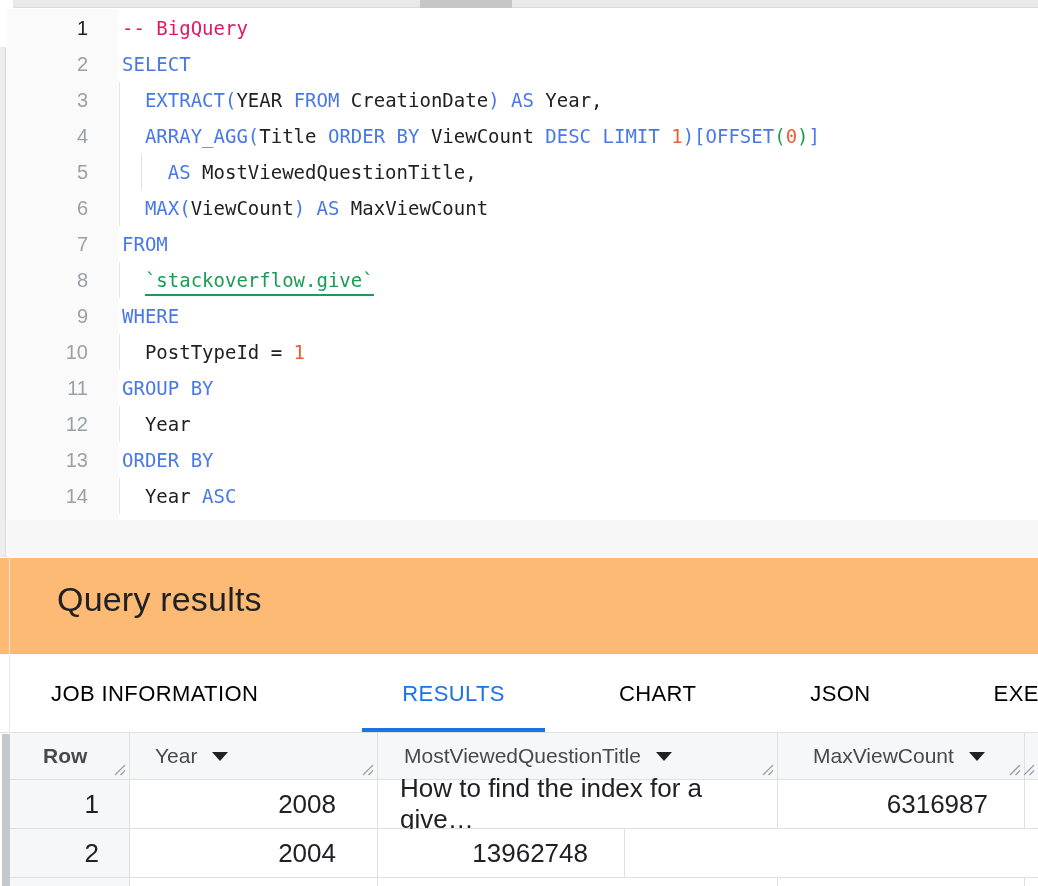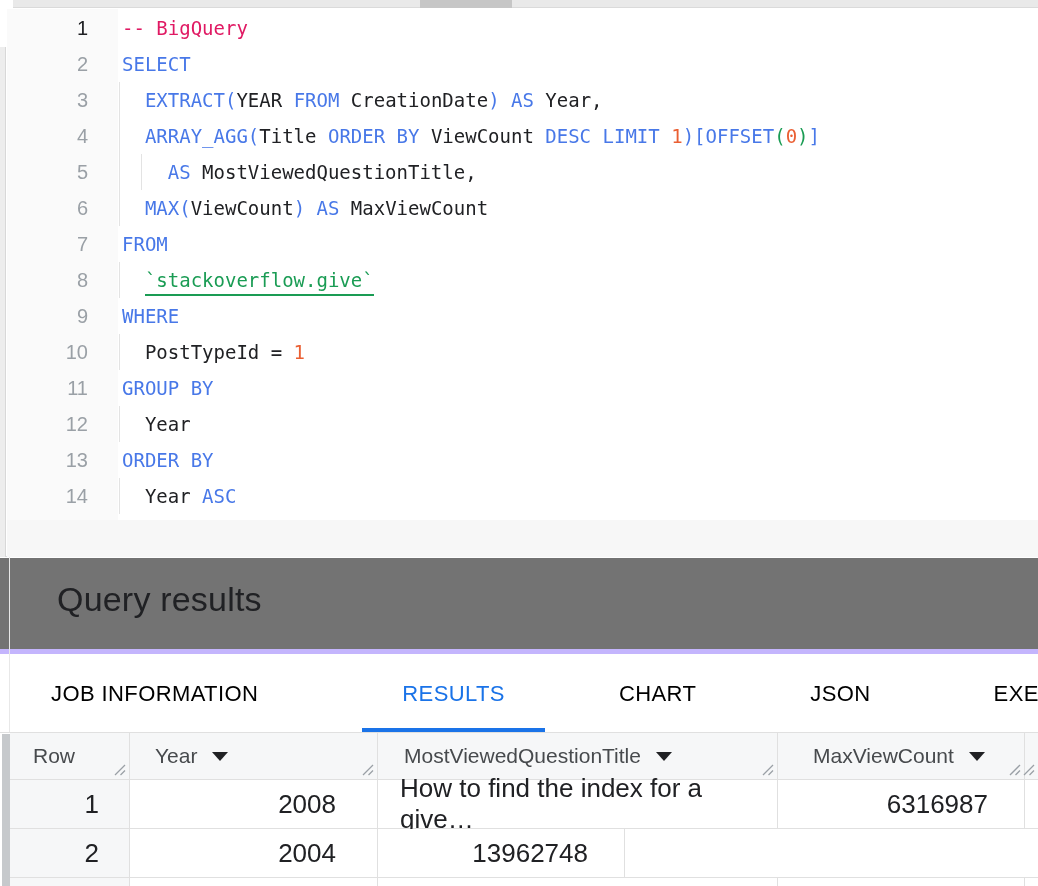--- a/index.html
+++ b/index.html
@@ -29,22 +29,22 @@
         white-space:pre; color:#202124; }
   .guide { position:absolute; top:0; bottom:0; width:1px; background:#e3e3e3; }
   .guide.g0 { left:1px; } .guide.g1 { left:23px; }
   .tok-kw  { color:#4878e8; }
   .tok-com { color:#e01963; }
   .tok-num { color:#ea5f33; }
   .tok-grnp{ color:#1a9c54; }
   .tok-tbl { color:#1a9c54; border-bottom:2px solid #1a9c54; padding-bottom:3px; }
 
   
-  .results-head { position:absolute; top:558px; left:0; right:0; height:96px; background:#737373;
-                  border-bottom:5px solid #c4b5fd; }
+  .results-head { position:absolute; top:558px; left:0; right:0; height:96px; background:#fdba74;
+                  border-bottom:1px solid #c4b5fd; }
   .results-title { position:absolute; left:57px; top:22px; font-size:34px; font-weight:400;
                    color:#202124; letter-spacing:.2px; }
   .global-left-border { position:absolute; left:9px; top:557px; height:329px; width:1px; background:#e8e8e8; }
 
   
   .tabbar { position:absolute; top:655px; left:10px; right:0; height:77px; display:flex; background:#fff; }
   .tab { position:relative; display:flex; align-items:center; padding:0 26px; cursor:pointer;
          font-size:22px; font-weight:500; letter-spacing:.4px; color:#000000; white-space:nowrap; }
   .tab:nth-child(1){ margin-left:15px; }
   .tab:nth-child(2){ margin-left:78px; padding:0 40px;justify-content:flex-end; }
@@ -61,21 +61,21 @@
   .grid-scrollbar { position:absolute; left:2px; top:1px; width:8px; height:153px; background:#c6c9cc; }
   .thead { display:flex; height:47px; margin-left:10px; background:#f6f7f8;
            border-bottom:1px solid #e0e0e0; }
   .th { position:relative; display:flex; align-items:center; border-right:1px solid #e0e0e0;
         font-size:21px; font-weight:500; color:#474a4d; }
   .trow { display:flex; height:49px; margin-left:10px; border-bottom:1px solid #e0e0e0;
           font-size:26px; color:#202124; }
   .td { display:flex; align-items:center; border-right:1px solid #e0e0e0; background:#fff; }
   .c0 { width:120px; } .c1 { width:248px; } .c2 { width:400px; } .c3 { width:247px; }
   .c4 { flex:1; border-right:none; }
-  .th.c0 { padding-left:23px; } .th.c1 { padding-left:25px; }
+  .th.c0 { padding-left:33px;font-weight:bold; } .th.c1 { padding-left:25px; }
   .th.c2 { padding-left:26px; } .th.c3 { padding-left:35px; }
   .td.c0 { background:#f6f7f8; justify-content:flex-end; padding-right:30px; }
   .td.c1 { justify-content:flex-end; padding-right:41px; }
   .td.c2 { justify-content:flex-start; padding-left:22px; }
   .td.c3 { justify-content:flex-end; padding-right:36px; }
   .sort-arrow { width:0; height:0; margin-left:15px; border-left:8px solid transparent;
                 border-right:8px solid transparent; border-top:9px solid #202124; }
   .grip { position:absolute; right:2px; bottom:2px; }
 </style>
 </head>

